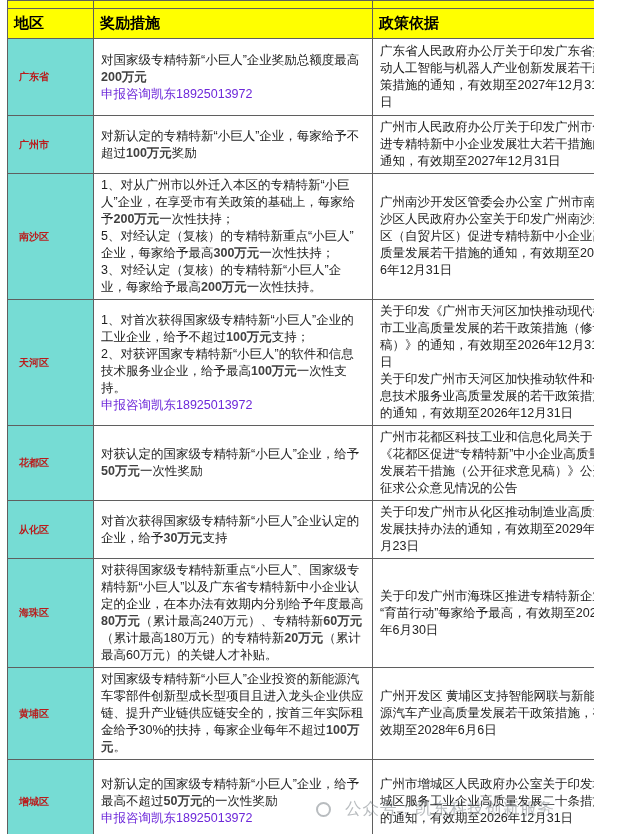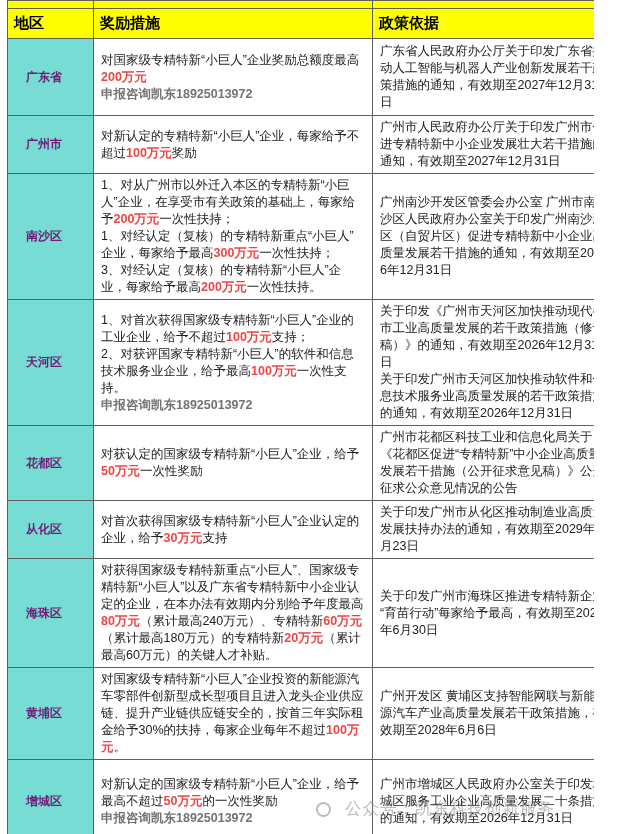--- a/index.html
+++ b/index.html
@@ -18,31 +18,31 @@
   col.c-measures{width:279px;}
   col.c-policy{width:242px;}
   td,th{border:1px solid #5f5f5f;box-sizing:border-box;word-break:break-all;}
   tr.strip-row td{height:8px;padding:0;background:#FFFF00;}
   th.header-cell{
     background:#FFFF00;color:#000;
     font-weight:700;font-size:15px;text-align:left;
     padding:5px 6px;height:30px;vertical-align:middle;
   }
   td.region-cell{
-    background:#76DCD4;color:#701a75;
-    font-weight:700;font-size:12px;
-    padding:2px 18px;vertical-align:middle;text-align:left;
+    background:#76DCD4;color:#b91c1c;
+    font-weight:700;font-size:10px;
+    padding:2px 11px;vertical-align:middle;text-align:left;
   }
   td.measures-cell,td.policy-cell{
     font-size:12.5px;line-height:17px;
     padding:3px 7px;vertical-align:middle;background:#fff;color:#212121;
   }
   .par{margin:0;}
-  .seg-red{color:#ef4444;font-weight:700;}
-  .seg-bold{font-weight:700;color:#737373;text-align:center;}
+  .seg-red{color:#404040;font-weight:700;}
+  .seg-bold{font-weight:400;color:#6d28d9;text-align:center;}
   
   tbody tr:nth-child(1){height:77px;}
   tbody tr:nth-child(2){height:57px;}
   tbody tr:nth-child(3){height:123px;}
   tbody tr:nth-child(4){height:115px;}
   tbody tr:nth-child(5){height:72px;}
   tbody tr:nth-child(6){height:49px;}
   tbody tr:nth-child(7){height:101px;}
   tbody tr:nth-child(8){height:72px;}
   tbody tr:nth-child(9){height:84px;}
@@ -98,21 +98,21 @@
             <div class="par"><span>对新认定的专精特新“小巨人”企业，每家给予不超过</span><span class="seg-red">100万元</span><span>奖励</span></div>
           </td>
           <td class="policy-cell">
             <div class="par">广州市人民政府办公厅关于印发广州市促进专精特新中小企业发展壮大若干措施的通知，有效期至2027年12月31日</div>
           </td>
         </tr>
         <tr>
           <td class="region-cell">南沙区</td>
           <td class="measures-cell">
             <div class="par"><span>1、对从广州市以外迁入本区的专精特新“小巨人”企业，在享受市有关政策的基础上，每家给予</span><span class="seg-red">200万元</span><span>一次性扶持；</span></div>
-            <div class="par"><span>1、对经认定（复核）的专精特新重点“小巨人”企业，每家给予最高</span><span class="seg-red">300万元</span><span>一次性扶持；</span></div>
+            <div class="par"><span>5、对经认定（复核）的专精特新重点“小巨人”企业，每家给予最高</span><span class="seg-red">300万元</span><span>一次性扶持；</span></div>
             <div class="par"><span>3、对经认定（复核）的专精特新“小巨人”企业，每家给予最高</span><span class="seg-red">200万元</span><span>一次性扶持。</span></div>
           </td>
           <td class="policy-cell">
             <div class="par">广州南沙开发区管委会办公室 广州市南沙区人民政府办公室关于印发广州南沙新区（自贸片区）促进专精特新中小企业高质量发展若干措施的通知，有效期至2026年12月31日</div>
           </td>
         </tr>
         <tr>
           <td class="region-cell">天河区</td>
           <td class="measures-cell">
             <div class="par"><span>1、对首次获得国家级专精特新“小巨人”企业的工业企业，给予不超过</span><span class="seg-red">100万元</span><span>支持；</span></div>

